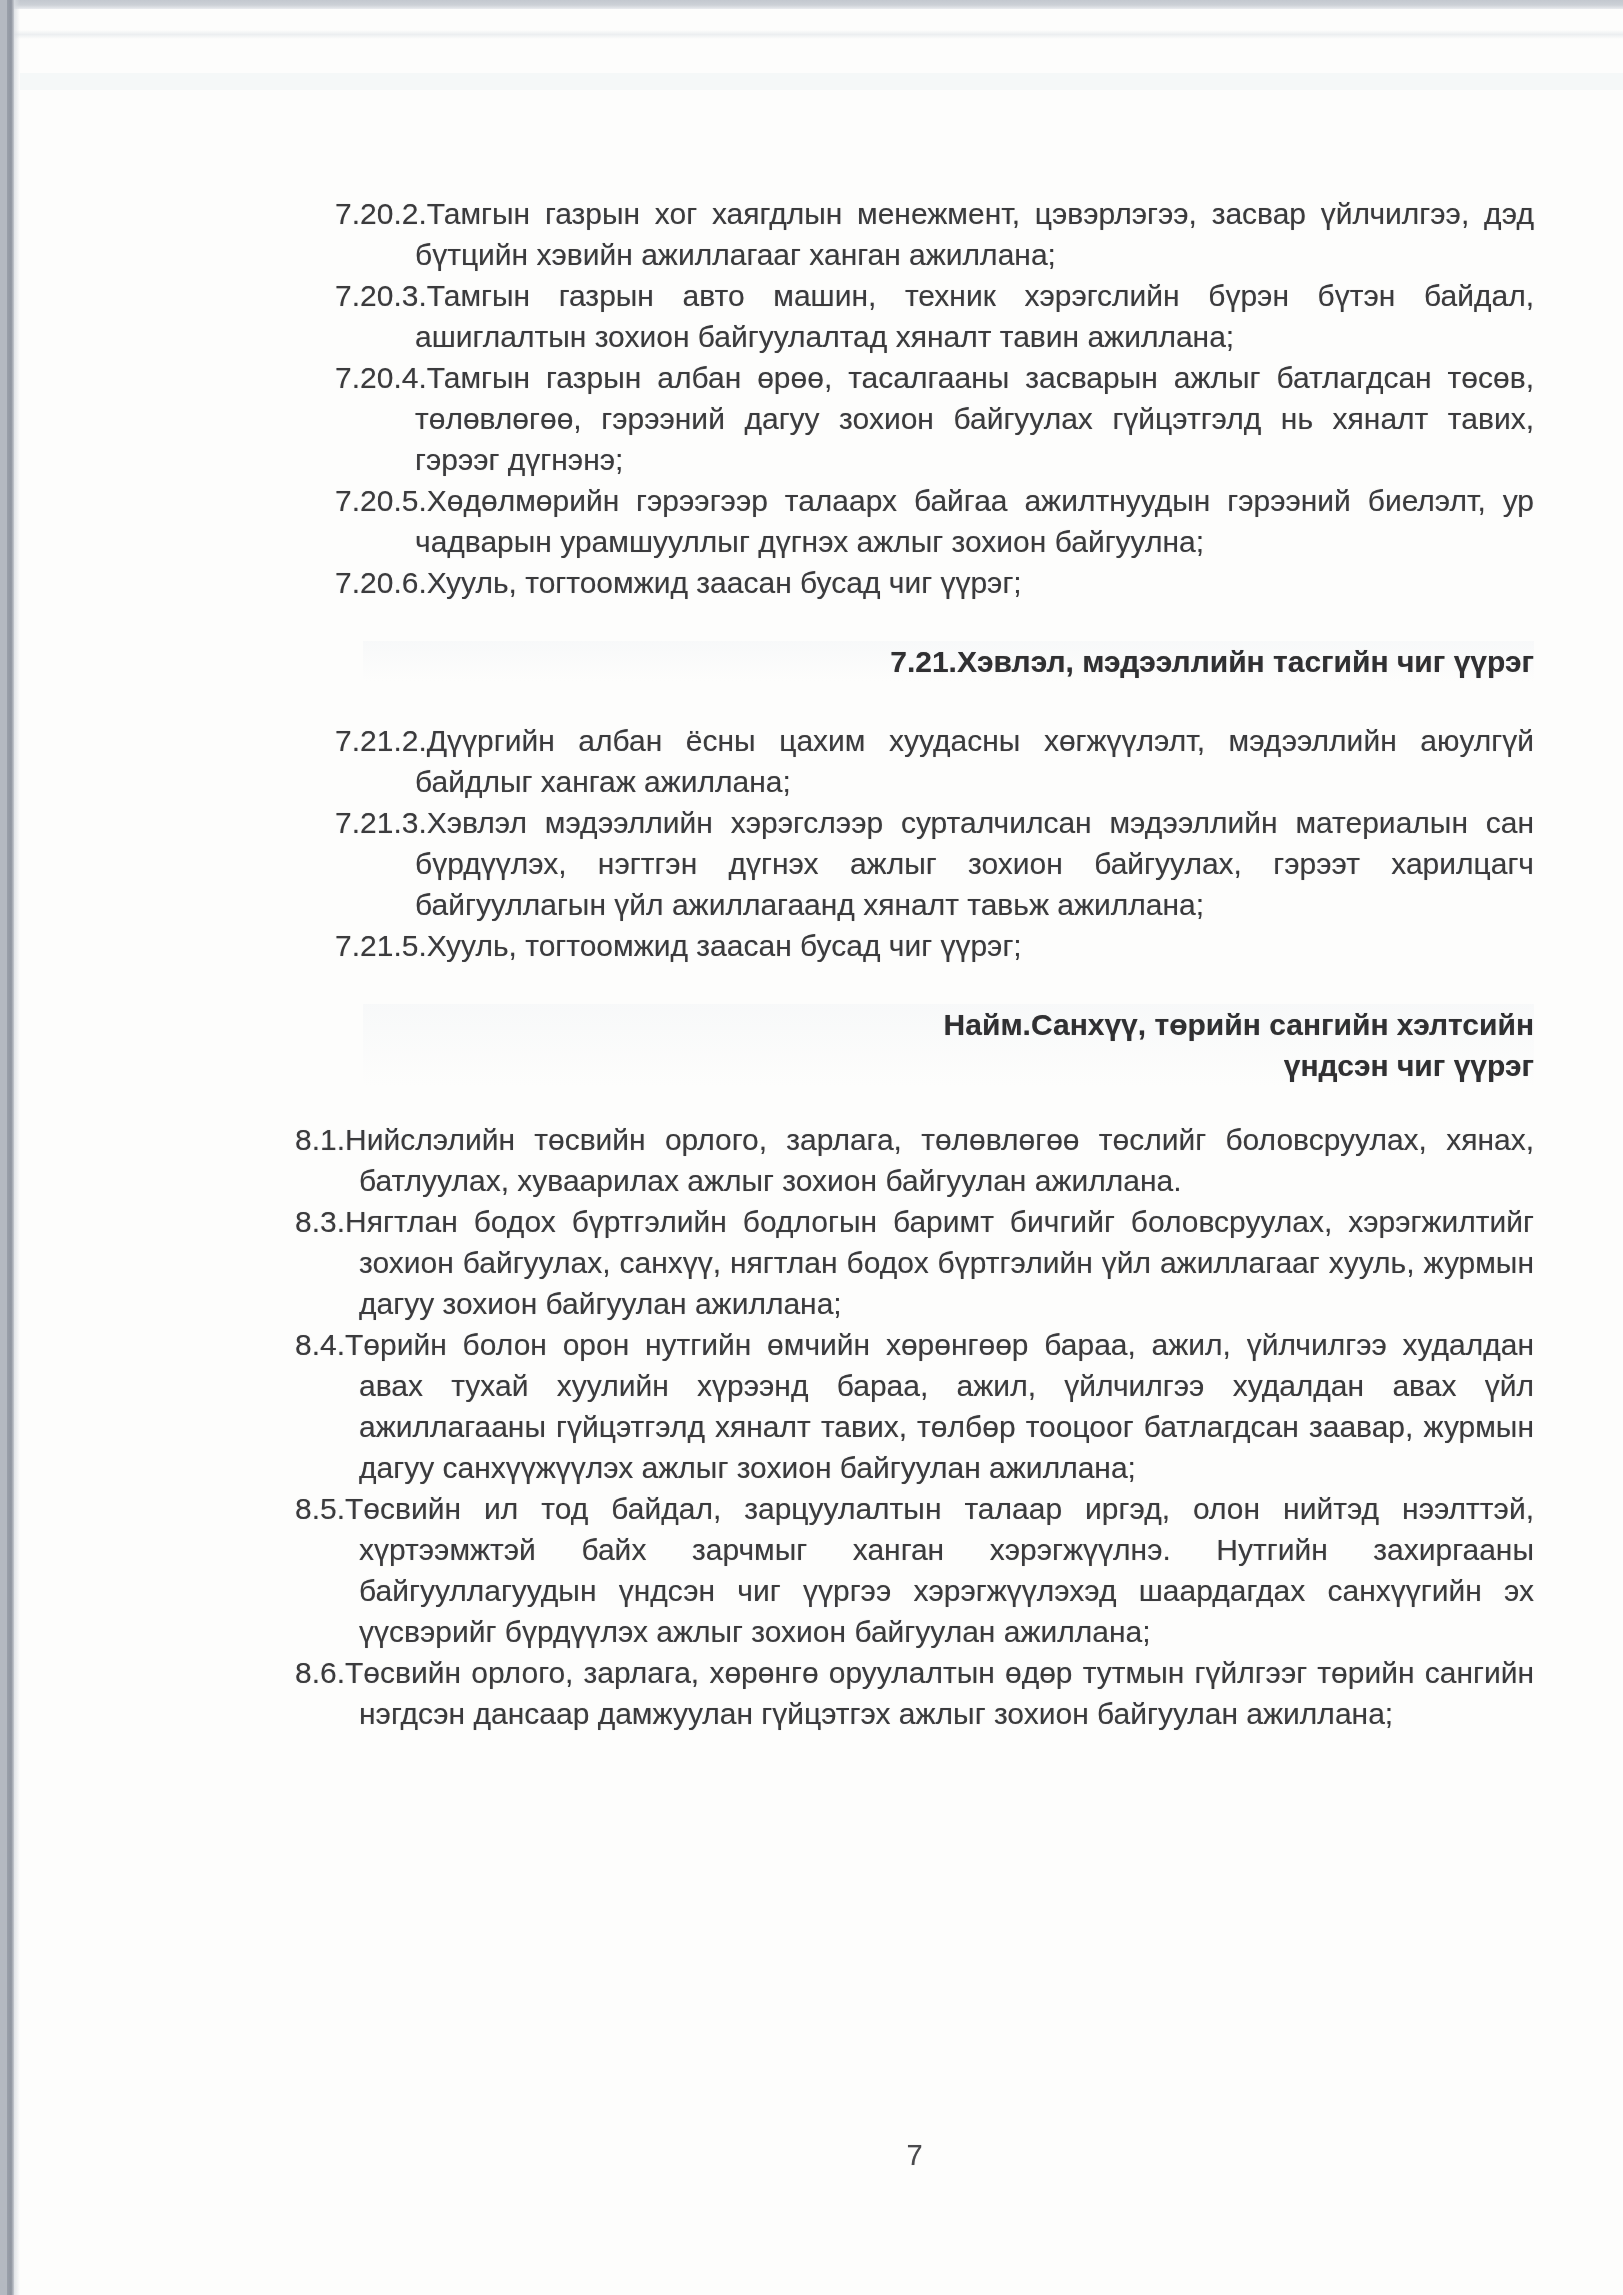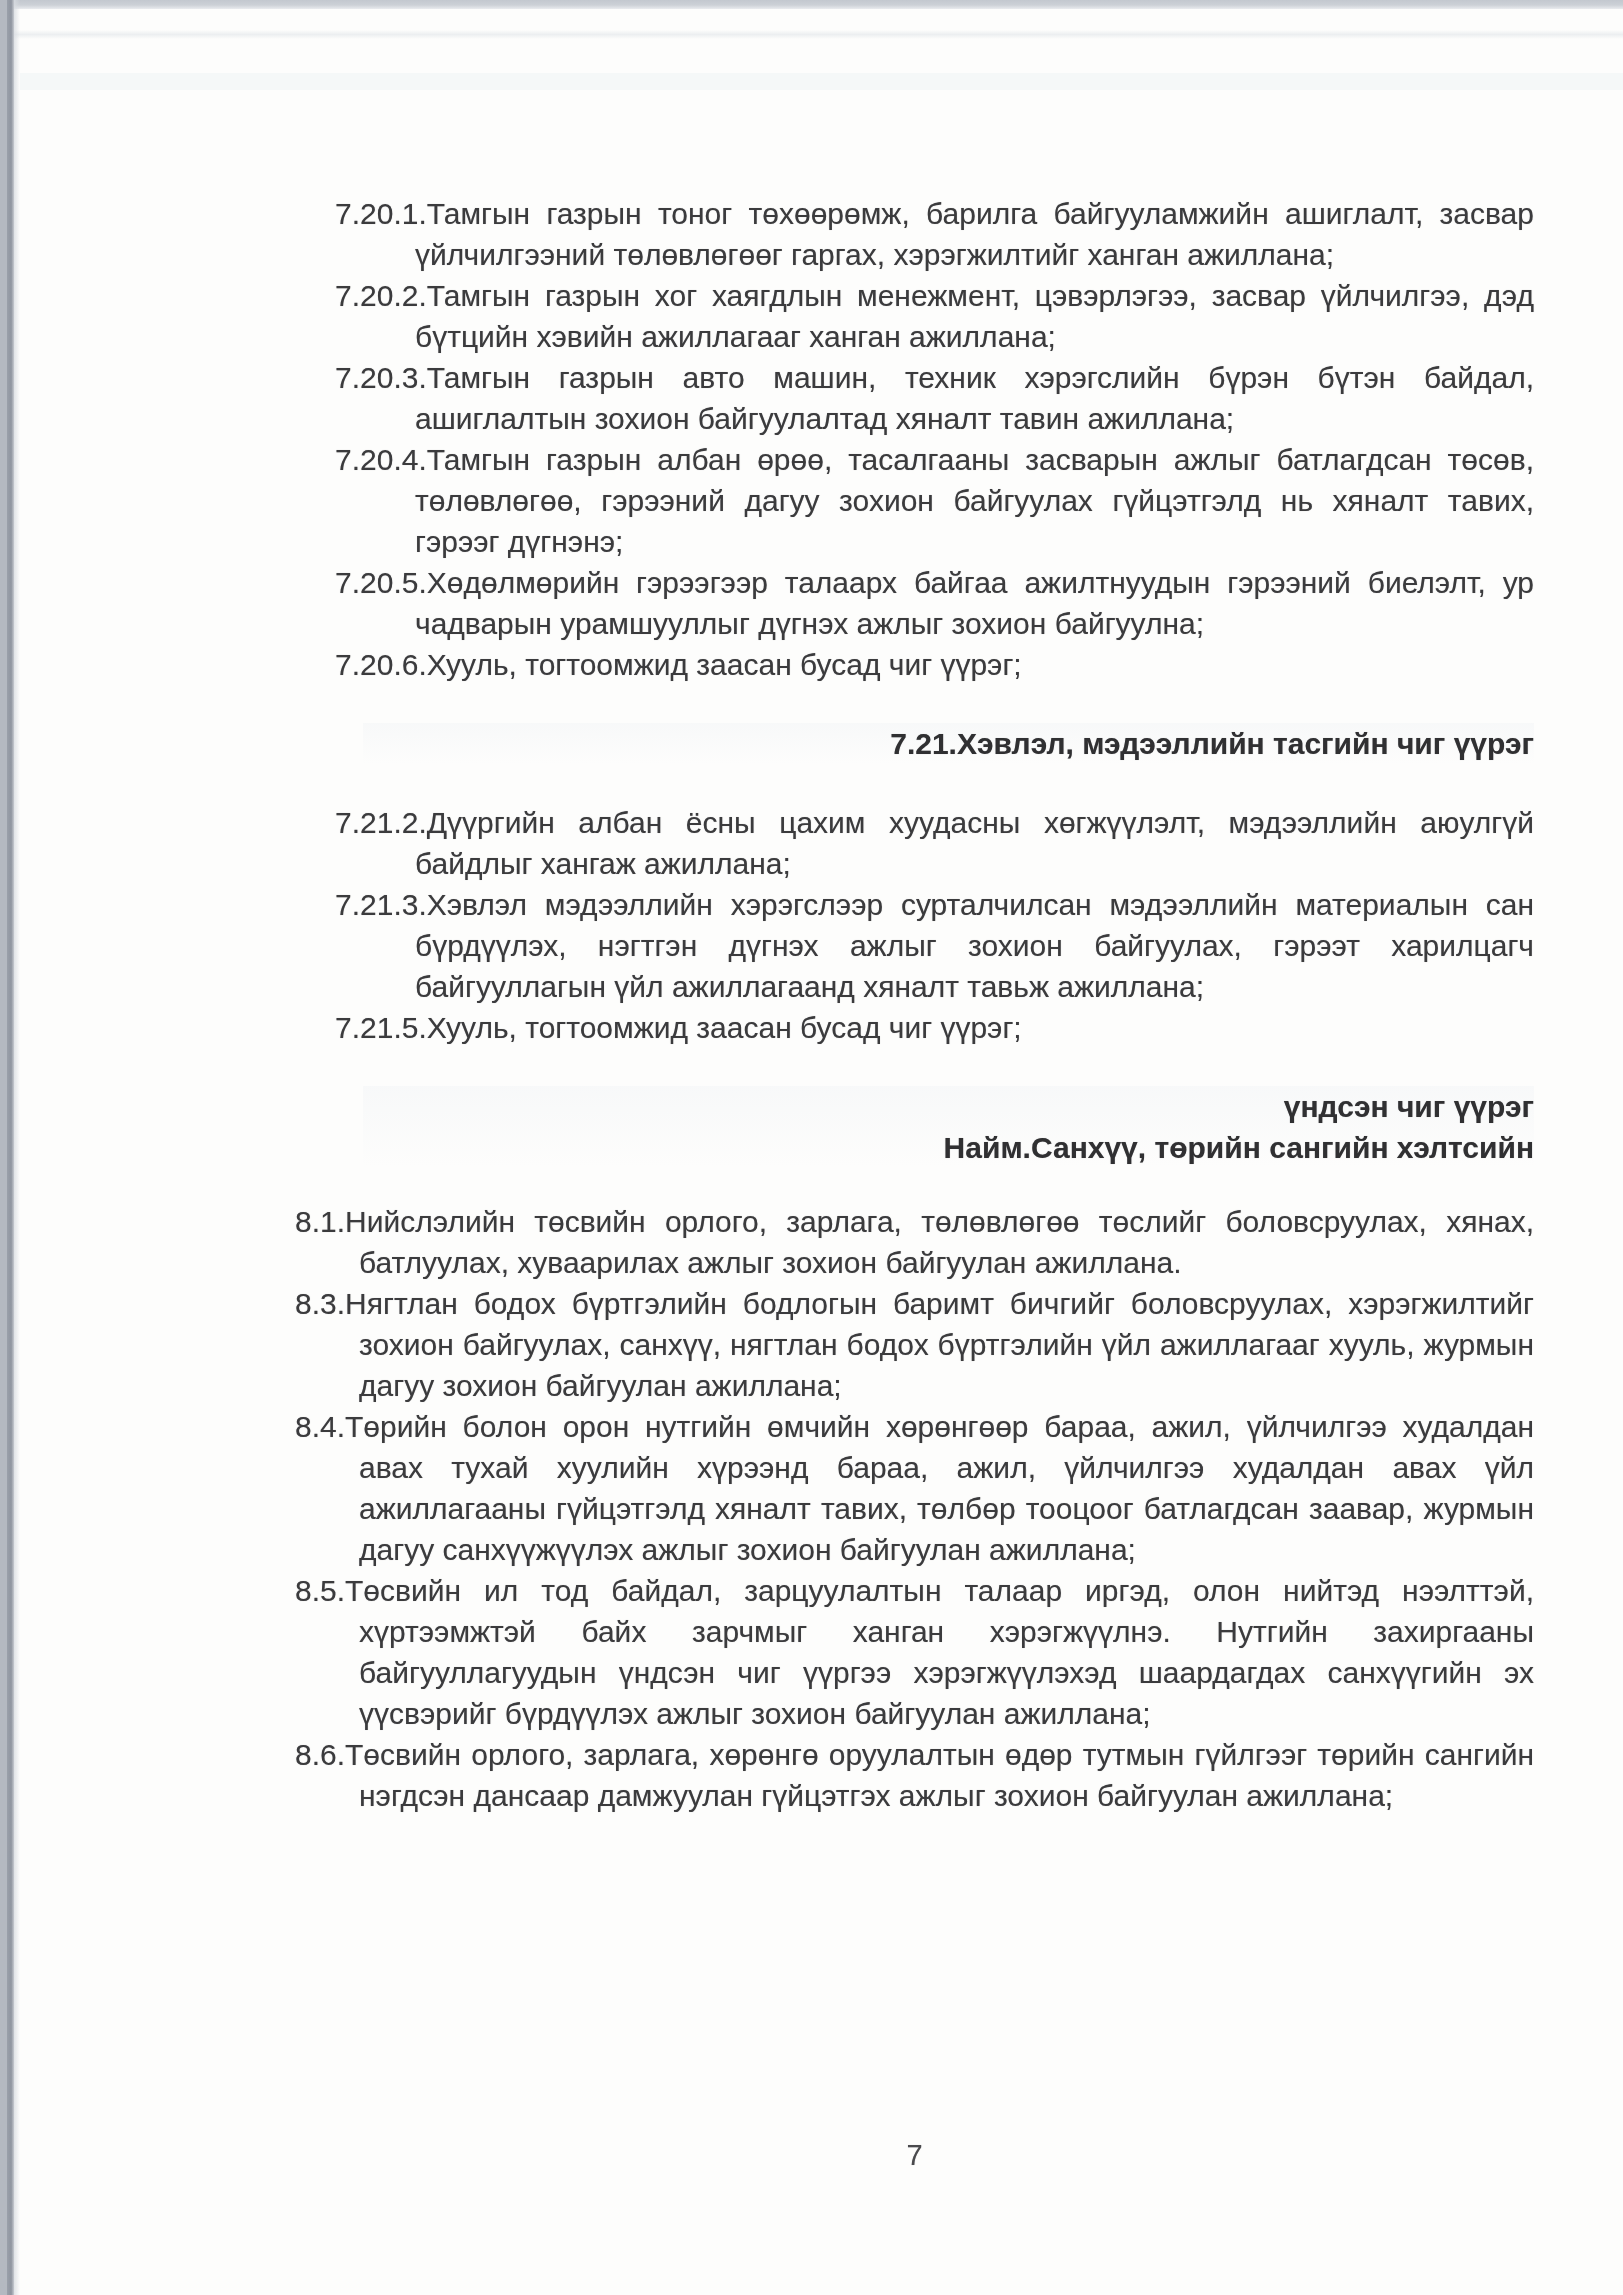--- a/index.html
+++ b/index.html
@@ -65,39 +65,38 @@
 <div class="scan-top"></div>
 <div class="scan-top-streak"></div>
 <div class="scan-tint"></div>
 <div class="scan-left"></div>
 <div class="scan-left-line"></div>
 <div class="scan-left-shadow"></div>
 
 <div class="content">
 
   <div class="list list-sub">
-    <p class="item"><span class="num">7.20.1.</span><span class="txt">Тамгын газрын тоног төхөөрөмж, барилга байгууламжийн ашиглалт, засвар үйлчилгээний төлөвлөгөөг гаргах, хэрэгжилтийг ханган ажиллана;</span></p>
     <p class="item"><span class="num">7.20.2.</span><span class="txt">Тамгын газрын хог хаягдлын менежмент, цэвэрлэгээ, засвар үйлчилгээ, дэд бүтцийн хэвийн ажиллагааг ханган ажиллана;</span></p>
     <p class="item"><span class="num">7.20.3.</span><span class="txt">Тамгын газрын авто машин, техник хэрэгслийн бүрэн бүтэн байдал, ашиглалтын зохион байгуулалтад хяналт тавин ажиллана;</span></p>
     <p class="item"><span class="num">7.20.4.</span><span class="txt">Тамгын газрын албан өрөө, тасалгааны засварын ажлыг батлагдсан төсөв, төлөвлөгөө, гэрээний дагуу зохион байгуулах гүйцэтгэлд нь хяналт тавих, гэрээг дүгнэнэ;</span></p>
     <p class="item"><span class="num">7.20.5.</span><span class="txt">Хөдөлмөрийн гэрээгээр талаарх байгаа ажилтнуудын гэрээний биелэлт, ур чадварын урамшууллыг дүгнэх ажлыг зохион байгуулна;</span></p>
     <p class="item"><span class="num">7.20.6.</span><span class="txt">Хууль, тогтоомжид заасан бусад чиг үүрэг;</span></p>
   </div>
 
   <h2 class="heading">7.21.Хэвлэл, мэдээллийн тасгийн чиг үүрэг</h2>
 
   <div class="list list-sub">
     <p class="item"><span class="num">7.21.2.</span><span class="txt">Дүүргийн албан ёсны цахим хуудасны хөгжүүлэлт, мэдээллийн аюулгүй байдлыг хангаж ажиллана;</span></p>
     <p class="item"><span class="num">7.21.3.</span><span class="txt">Хэвлэл мэдээллийн хэрэгслээр сурталчилсан мэдээллийн материалын сан бүрдүүлэх, нэгтгэн дүгнэх ажлыг зохион байгуулах, гэрээт харилцагч байгууллагын үйл ажиллагаанд хяналт тавьж ажиллана;</span></p>
     <p class="item"><span class="num">7.21.5.</span><span class="txt">Хууль, тогтоомжид заасан бусад чиг үүрэг;</span></p>
   </div>
 
   <h2 class="heading two-line">
+    <span class="hline">Найм.Санхүү, төрийн сангийн хэлтсийн</span>
     <span class="hline">үндсэн чиг үүрэг</span>
-    <span class="hline">Найм.Санхүү, төрийн сангийн хэлтсийн</span>
   </h2>
 
   <div class="list list-main">
     <p class="item"><span class="num">8.1.</span><span class="txt">Нийслэлийн төсвийн орлого, зарлага, төлөвлөгөө төслийг боловсруулах, хянах, батлуулах, хуваарилах ажлыг зохион байгуулан ажиллана.</span></p>
     <p class="item"><span class="num">8.3.</span><span class="txt">Нягтлан бодох бүртгэлийн бодлогын баримт бичгийг боловсруулах, хэрэгжилтийг зохион байгуулах, санхүү, нягтлан бодох бүртгэлийн үйл ажиллагааг хууль, журмын дагуу зохион байгуулан ажиллана;</span></p>
     <p class="item"><span class="num">8.4.</span><span class="txt">Төрийн болон орон нутгийн өмчийн хөрөнгөөр бараа, ажил, үйлчилгээ худалдан авах тухай хуулийн хүрээнд бараа, ажил, үйлчилгээ худалдан авах үйл ажиллагааны гүйцэтгэлд хяналт тавих, төлбөр тооцоог батлагдсан заавар, журмын дагуу санхүүжүүлэх ажлыг зохион байгуулан ажиллана;</span></p>
     <p class="item"><span class="num">8.5.</span><span class="txt">Төсвийн ил тод байдал, зарцуулалтын талаар иргэд, олон нийтэд нээлттэй, хүртээмжтэй байх зарчмыг ханган хэрэгжүүлнэ. Нутгийн захиргааны байгууллагуудын үндсэн чиг үүргээ хэрэгжүүлэхэд шаардагдах санхүүгийн эх үүсвэрийг бүрдүүлэх ажлыг зохион байгуулан ажиллана;</span></p>
     <p class="item"><span class="num">8.6.</span><span class="txt">Төсвийн орлого, зарлага, хөрөнгө оруулалтын өдөр тутмын гүйлгээг  төрийн сангийн нэгдсэн дансаар дамжуулан гүйцэтгэх ажлыг зохион байгуулан ажиллана;</span></p>
   </div>
 

